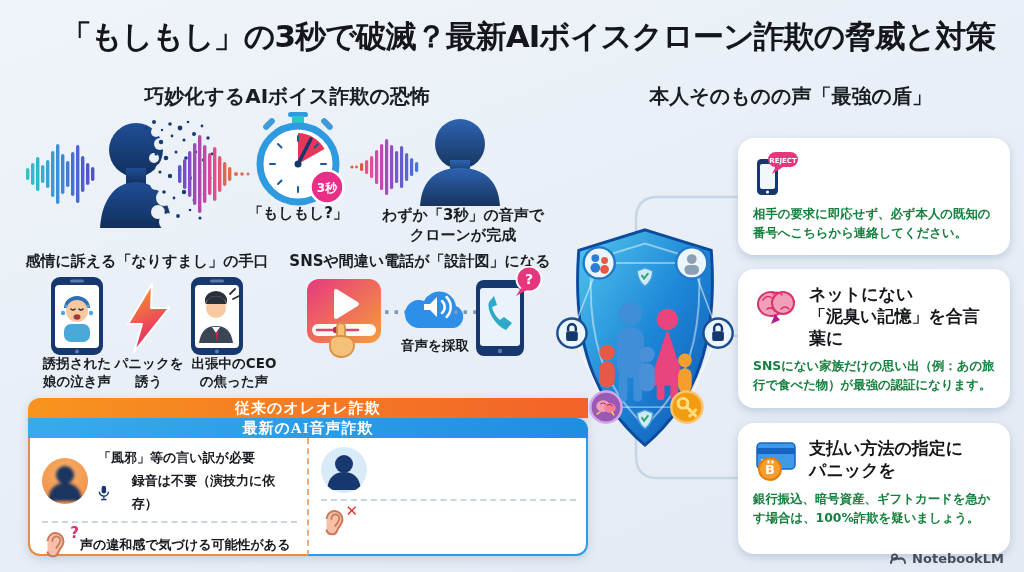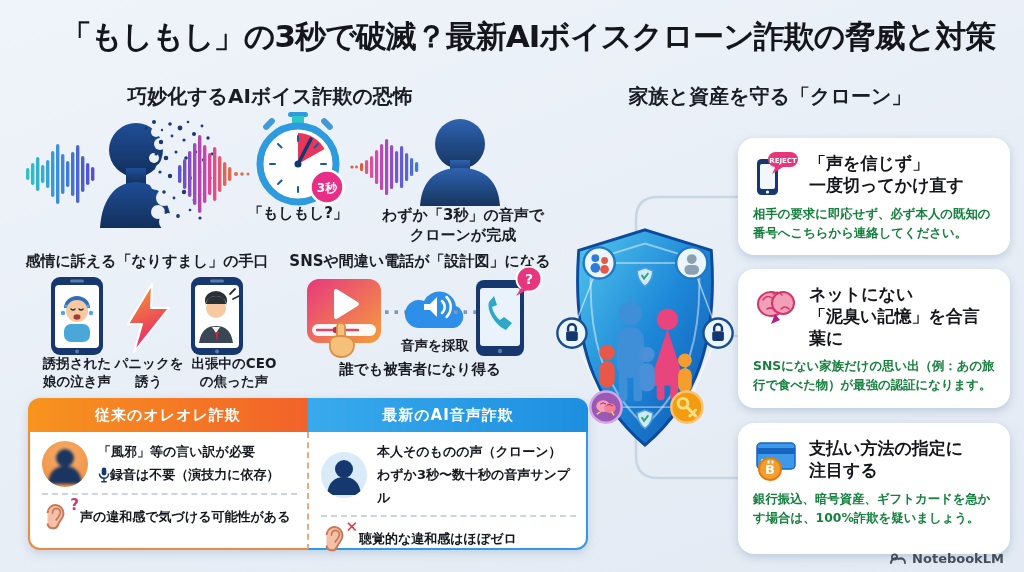--- a/index.html
+++ b/index.html
@@ -3,43 +3,43 @@
 <meta charset="utf-8">
 <style>
   html,body{margin:0;padding:0;}
   body{font-family:"DejaVu Sans","Liberation Sans",sans-serif;}
   .stage{position:relative;width:1024px;height:572px;overflow:hidden;
     background:linear-gradient(160deg,#EFF4FA 0%,#E8EEF6 55%,#E3EAF3 100%);color:#16181D;}
   .abs{position:absolute;}
   .preline{white-space:pre-line;}
   .ctr{text-align:center;}
   .title{font-size:31px;font-weight:800;letter-spacing:-1px;color:#14161B;white-space:nowrap;}
-  .subhead{font-size:20px;font-weight:800;color:#1A1D23;}
+  .subhead{font-size:20px;font-weight:800;color:#1A1D23;text-align:right;}
   .cap{font-size:15px;font-weight:700;color:#1A1D23;line-height:1.3;}
   .lbl{font-size:13.5px;font-weight:800;color:#1A1D23;line-height:1.35;}
   .blkhead{font-size:15px;font-weight:800;color:#1A1D23;}
   .hdots{font-size:20px;font-weight:800;color:#7E98B5;letter-spacing:2px;}
   
   .cmp{left:28px;top:398px;width:560px;height:150px;filter:drop-shadow(0 3px 5px rgba(110,140,175,.30));}
-  .cmp-head{display:flex;height:34px;}
+  .cmp-head{display:flex;height:40px;flex-direction:column;}
   .cmp-th{flex:1;display:flex;align-items:center;justify-content:center;color:#fff;
      font-size:15px;font-weight:800;letter-spacing:1px;}
   .cmp-th.orange{background:linear-gradient(90deg,#F7941E,#F2622A);border-radius:12px 0 0 0;}
-  .cmp-th.blue{background:linear-gradient(90deg,#38AAEC,#1E8FE0);border-radius:0 12px 0 0;}
+  .cmp-th.blue{background:linear-gradient(90deg,#38AAEC,#1E8FE0);border-radius:0 12px 0 0;font-family:Liberation Serif, serif;}
   .cmp-body{display:flex;height:118px;}
   .cmp-cell{flex:1;background:#fff;padding:9px 10px 6px 12px;box-sizing:border-box;}
   .cmp-cell.left{border-left:2px solid #EC8A40;border-bottom:2px solid #EC8A40;border-radius:0 0 0 12px;}
   .cmp-cell.right{border-right:2px solid #2E9BE8;border-bottom:2px solid #2E9BE8;border-left:2px dashed #EFA878;border-radius:0 0 12px 0;}
   .cmp-row1{display:flex;gap:10px;align-items:center;}
   .avatar{width:46px;height:46px;border-radius:50%;flex-shrink:0;display:flex;align-items:center;justify-content:center;overflow:hidden;}
   .avatar.warm{background:radial-gradient(circle at 50% 35%,#F8B06A,#EF8A3E);}
   .avatar.cool{background:#D9EBF8;}
   .avatar.blurred svg{filter:blur(1.6px);}
   .cmp-lines{font-size:13px;font-weight:800;color:#15181E;line-height:1.75;}
-  .cmp-l2{display:flex;align-items:center;gap:0;}
+  .cmp-l2{display:flex;align-items:center;gap:22px;}
   .cmp-div{border-top:2px dashed #C9D5E2;margin:6px 0 7px;}
   .cmp-row2{display:flex;align-items:center;gap:10px;font-size:13px;font-weight:800;color:#15181E;}
   .earwrap{position:relative;width:28px;height:30px;flex-shrink:0;}
   .earmark{position:absolute;top:-6px;right:-9px;font-size:15px;font-weight:900;}
   .earmark.q{color:#D6336C;}
   .earmark.x{color:#E03131;}
   
   .card{left:738px;width:272px;background:#fff;border-radius:16px;
     box-shadow:0 3px 8px rgba(110,140,175,.35);padding:13px 15px;box-sizing:border-box;}
   .card-head{display:flex;gap:10px;align-items:flex-start;}
@@ -56,21 +56,21 @@
   <svg class="abs" style="left:0;top:0;" width="1024" height="572">
     <g fill="none" stroke="#C7D6E4" stroke-width="2.5">
       <path d="M739,197 L658,197 Q636,197 636,219 L636,242"></path>
       <path d="M700,336 L739,336"></path>
       <path d="M636,406 L636,456 Q636,478 658,478 L739,478"></path>
     </g>
   </svg>
 
   <div class="abs title ctr" style="left:16px;top:16px;width:1024px;">「もしもし」の3秒で破滅？最新AIボイスクローン詐欺の脅威と対策</div>
   <div class="abs subhead ctr" style="left:110px;top:83px;width:320px;">巧妙化するAIボイス詐欺の恐怖</div>
-  <div class="abs subhead ctr" style="left:608px;top:83px;width:324px;">家族と資産を守る「クローン」</div>
+  <div class="abs subhead ctr" style="left:608px;top:83px;width:324px;">本人そのものの声「最強の盾」</div>
 
   <svg class="abs" style="left:26px;top:114px;" width="230" height="122" viewBox="0 0 230 122">
     <defs>
       <linearGradient id="headG" x1="0" y1="0" x2="0" y2="1">
         <stop offset="0" stop-color="#1F4E96"></stop>
           <stop offset="1" stop-color="#122F5C"></stop>
       </linearGradient>
     </defs>
     <g>
       <rect x="0" y="54" width="3.4" height="12" rx="1.7" fill="#2CC2C6"></rect>
@@ -301,21 +301,20 @@
   <svg class="abs" style="left:474px;top:266px;" width="70" height="92" viewBox="0 0 70 92">
     <rect x="2" y="14" width="48" height="76" rx="8" fill="#16386E"></rect>
     <rect x="6" y="22" width="40" height="58" rx="3" fill="#EAF3FB"></rect>
     <path d="M15,36 c-3,9 7,24 17,28 l6,-7 -8,-6 -4,3 c-4,-3 -7,-8 -8,-13 l5,-2 -3,-9 z" fill="#2EA8C8"></path>
     <circle cx="26" cy="85" r="2.2" fill="#5A7AA8"></circle>
     <circle cx="55" cy="13" r="12.5" fill="#E8367E" stroke="#FFFFFF" stroke-width="2"></circle>
     <polygon points="47,22 42,30 53,24" fill="#E8367E"></polygon>
     <text x="55" y="18" text-anchor="middle" font-size="14" font-weight="800" fill="#FFFFFF">?</text>
   </svg>
 
-  <div class="abs lbl ctr" style="left:320px;top:360px;width:200px;font-size:14.5px;">誰でも被害者になり得る</div>
 
   <div class="abs cmp">
     <div class="cmp-head">
       <div class="cmp-th orange">従来のオレオレ詐欺</div>
       <div class="cmp-th blue">最新のAI音声詐欺</div>
     </div>
     <div class="cmp-body">
       <div class="cmp-cell left">
         <div class="cmp-row1">
           <div class="avatar warm blurred">
@@ -350,35 +349,30 @@
         </div>
       </div>
       <div class="cmp-cell right">
         <div class="cmp-row1">
           <div class="avatar cool">
             <svg width="40" height="40" viewBox="0 0 40 40">
                 <circle cx="20" cy="14" r="9" fill="#16386E"></circle>
                 <path d="M3,40 C4,27 11,22 20,22 C29,22 36,27 37,40 Z" fill="#16386E"></path>
               </svg>
           </div>
-          <div class="cmp-lines">
-            <div>本人そのものの声（クローン）</div>
-            <div>わずか3秒〜数十秒の音声サンプル</div>
-          </div>
         </div>
         <div class="cmp-div"></div>
         <div class="cmp-row2">
           <span class="earwrap">
             <svg width="27" height="30" viewBox="0 0 26 30">
                 <path d="M5,11 a8,8.5 0 1 1 16,1 c-0.5,5.5 -4.5,6.5 -5.5,11 a5.5,5.5 0 0 1 -10.5,-1.5" fill="#F6C0A8" stroke="#C8795A" stroke-width="2" stroke-linejoin="round"></path>
                 <path d="M10,11 a4,4 0 1 1 7,2 c-0.8,2.5 -2.6,3 -3.2,5" stroke="#C8795A" stroke-width="1.8" fill="none" stroke-linecap="round"></path>
               </svg>
             <span class="earmark x">✕</span>
           </span>
-          <span>聴覚的な違和感はほぼゼロ</span>
         </div>
       </div>
     </div>
   </div>
 
   <svg class="abs" style="left:552px;top:224px;" width="186" height="226" viewBox="0 0 190 232">
     <defs>
       <linearGradient id="shG" x1="0" y1="0" x2="1" y2="1">
         <stop offset="0" stop-color="#52C6EC"></stop>
           <stop offset="0.5" stop-color="#1E88D8"></stop>
@@ -461,22 +455,20 @@
   <div class="abs card" style="top:138px;height:117px;">
     <div class="card-head">
       <svg class="card-icon" width="46" height="46" viewBox="0 0 46 46">
         <rect x="4" y="8" width="21" height="36" rx="4.5" fill="#16386E"></rect>
         <rect x="7" y="13" width="15" height="25" rx="2" fill="#F2F7FC"></rect>
         <circle cx="14.5" cy="41" r="1.6" fill="#FFFFFF"></circle>
         <rect x="15" y="1" width="30" height="15" rx="7.5" fill="#E8367E"></rect>
         <polygon points="23,15 19,23 30,16" fill="#E8367E"></polygon>
         <text x="30" y="11.5" text-anchor="middle" font-size="7" font-weight="800" fill="#FFFFFF">REJECT</text>
       </svg>
-      <div class="card-title preline">「声を信じず」
-一度切ってかけ直す</div>
     </div>
     <div class="card-body">相手の要求に即応せず、必ず本人の既知の番号へこちらから連絡してください。</div>
   </div>
 
   <div class="abs card" style="top:269px;height:139px;">
     <div class="card-head">
       <svg class="card-icon" width="46" height="46" viewBox="0 0 46 46">
         <ellipse cx="18" cy="22" rx="13" ry="12" fill="#F2A0B8" stroke="#D6336C" stroke-width="2"></ellipse>
         <ellipse cx="30" cy="21" rx="11" ry="11" fill="#F2A0B8" stroke="#D6336C" stroke-width="2"></ellipse>
         <path d="M10,18 q4,-6 9,-2 M20,12 q5,-4 9,1 M14,27 q5,-3 8,2 M28,27 q4,-4 8,0" stroke="#D6336C" stroke-width="1.5" fill="none" stroke-linecap="round"></path>
@@ -493,21 +485,21 @@
       <svg class="card-icon" width="46" height="46" viewBox="0 0 46 46">
         <rect x="4" y="7" width="38" height="26" rx="4" fill="#3E9AE8" stroke="#1565C0" stroke-width="1.5"></rect>
         <rect x="4" y="12" width="38" height="6" fill="#1565C0"></rect>
         <rect x="8" y="23" width="14" height="3" rx="1.5" fill="#FFFFFF"></rect>
         <circle cx="17" cy="33" r="11" fill="#F59E2E" stroke="#E07E10" stroke-width="2"></circle>
         <text x="17" y="37.5" text-anchor="middle" font-size="13" font-weight="800" fill="#FFFFFF">B</text>
         <rect x="14.5" y="24.5" width="2" height="3" fill="#FFFFFF"></rect>
           <rect x="18.5" y="24.5" width="2" height="3" fill="#FFFFFF"></rect>
       </svg>
       <div class="card-title preline">支払い方法の指定に
-注目する</div>
+パニックを</div>
     </div>
     <div class="card-body">銀行振込、暗号資産、ギフトカードを急かす場合は、100%詐欺を疑いましょう。</div>
   </div>
 
   <div class="abs footer">
     <svg width="18" height="13" viewBox="0 0 18 13">
       <path d="M2,11 A5,5 0 0 1 10,7 A4,4 0 0 1 16,11" stroke="#454D5A" stroke-width="2" fill="none" stroke-linecap="round"></path>
       <circle cx="5.5" cy="5" r="2.6" stroke="#454D5A" stroke-width="1.8" fill="none"></circle>
     </svg>
     <span>NotebookLM</span>

